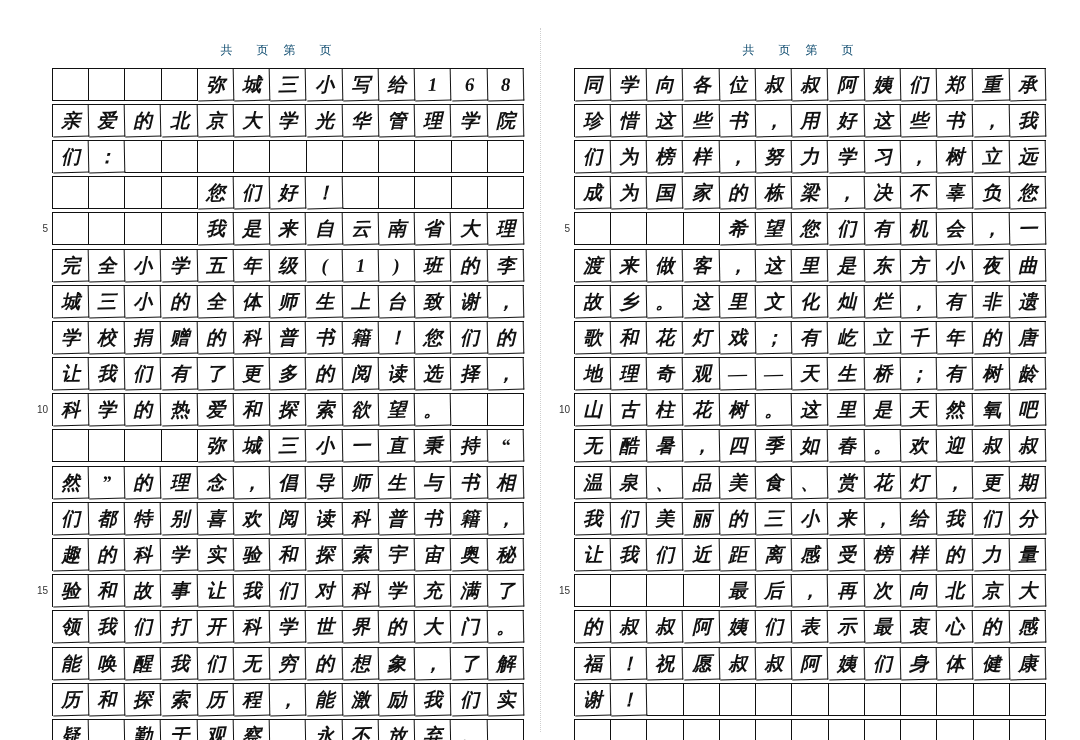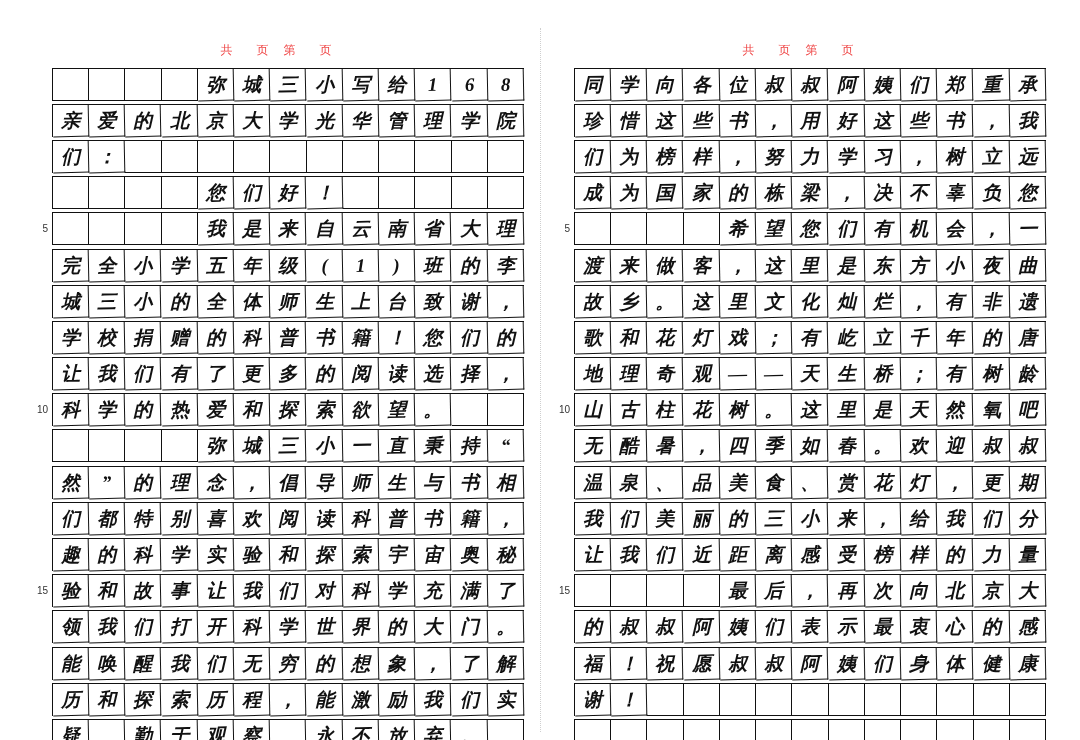--- a/index.html
+++ b/index.html
@@ -20,21 +20,21 @@
   .page{
     position:relative;
     width:50%;
     box-sizing:border-box;
     padding:0 16px;
   }
   .page-header{
     text-align:center;
     font-size:12px;
     letter-spacing:6px;
-    color:#ef4444;
+    color:#0c4a6e;
     height:20px;
     line-height:20px;
     margin-bottom:6px;
     white-space:pre;
   }
   .grid{
     position:relative;
   }
   .row{
     display:flex;

